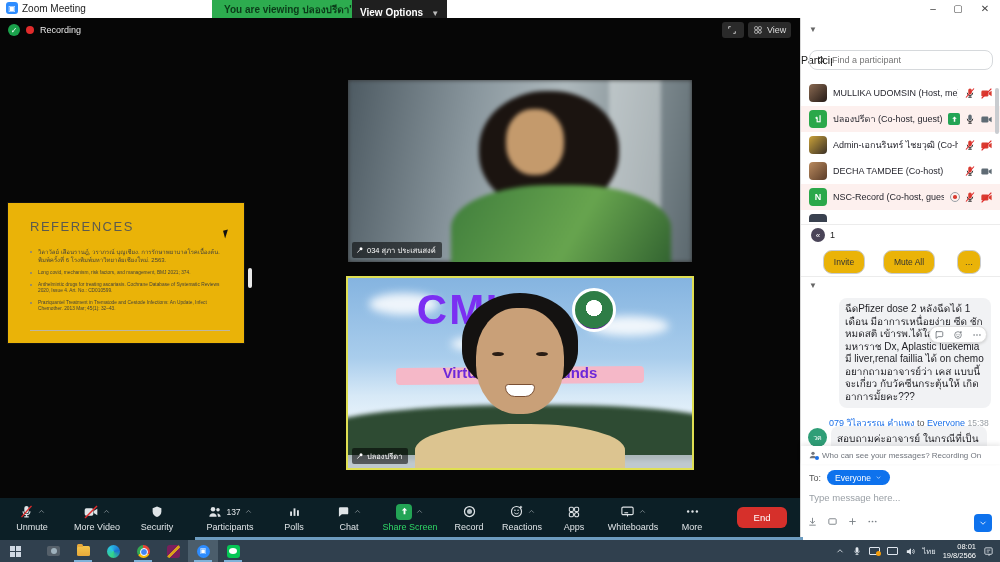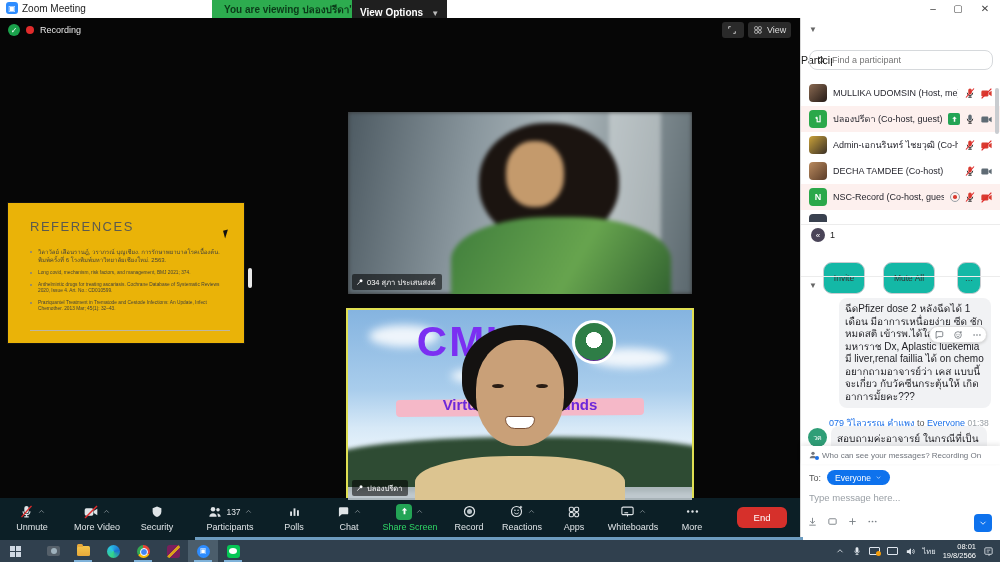--- a/index.html
+++ b/index.html
@@ -29,21 +29,21 @@
   #slide-title { position:absolute; left:22px; top:16px; font-size:13px; font-weight:300; letter-spacing:1.5px; color:#5c5a4e; }
   #refs { position:absolute; left:22px; right:14px; top:46px; }
   .ref { position:relative; padding-left:8px; margin-bottom:6px; font-size:4.8px; line-height:6px; color:#45433a; }
   .ref.thai { font-size:6px; line-height:7.5px; }
   .ref::before { content:""; position:absolute; left:0; top:2px; width:1.5px; height:1.5px; background:#8a867a; border-radius:50%; }
   #slide-hr { position:absolute; left:22px; right:14px; bottom:12px; height:1px; background:#bcb6a2; }
   #slide-scrollbar { position:absolute; left:248px; top:250px; width:4px; height:20px; background:#e8e8e8; border-radius:2px; }
   #cursor { position:absolute; left:224px; top:212px; width:0; height:0; border-left:5px solid #111; border-bottom:8px solid transparent; transform:rotate(-15deg); }
 
   
-  .vid { position:absolute; overflow:hidden; background:#333;margin-top:32px; }
+  .vid { position:absolute; overflow:hidden; background:#333; }
   #video1 { left:348px; top:62px; width:344px; height:182px; }
   #video2 { left:346px; top:258px; width:348px; height:194px; border:2px solid #dfdf52; }
   .vblur { position:absolute; inset:0; filter:blur(2px); }
   .namechip { position:absolute; left:4px; bottom:4px; background:rgba(0,0,0,.55); color:#fff; font-size:7.5px; padding:2px 6px 2px 4px; border-radius:2px; display:flex; align-items:center; gap:3px; z-index:5; }
   
   .v1bg { position:absolute; inset:0; background:linear-gradient(100deg,#4d5a62 0%,#8a979e 35%,#aeb9bd 58%,#5b686e 100%); }
   .v1light { position:absolute; left:76%; top:0; width:15%; height:100%; background:rgba(235,240,240,.45); }
   .v1hair { position:absolute; left:38%; top:6%; width:140px; height:120px; background:#1b1410; border-radius:48%; }
   .v1face { position:absolute; left:46%; top:16%; width:58px; height:66px; background:#c49a6c; border-radius:46%; }
   .v1body { position:absolute; left:30%; bottom:-18px; width:220px; height:95px; background:linear-gradient(120deg,#3f7d3c,#67a44e 55%,#2e5e2e); border-radius:45% 45% 0 0; }
@@ -75,21 +75,21 @@
   .pav { width:18px; height:18px; border-radius:4px; flex:0 0 18px; display:flex; align-items:center; justify-content:center; color:#fff; font-size:9px; font-weight:bold; }
   .pname { flex:1; white-space:nowrap; overflow:hidden; font-size:9px; color:#26262e; }
   .picos { display:flex; align-items:center; gap:4px; }
   .sharebadge { width:12px; height:12px; border-radius:2px; background:#23a455; color:#fff; display:flex; align-items:center; justify-content:center; }
   .recring { width:10px; height:10px; border:1.3px solid #9aa0a6; border-radius:50%; position:relative; }
   .recring::after { content:""; position:absolute; left:2px; top:2px; width:3.5px; height:3.5px; border-radius:50%; background:#d93b30; }
   #pscroll { position:absolute; right:1px; top:70px; width:4px; height:46px; background:#c9ccd0; border-radius:2px; }
   .sdivider { position:absolute; left:0; width:100%; height:1px; background:#ececec; }
   #feedback { position:absolute; left:10px; top:210px; display:flex; align-items:center; gap:5px; }
   #feedback .fb { width:14px; height:14px; border-radius:50%; background:#4a4458; color:#fff; font-size:8px; display:flex; align-items:center; justify-content:center; }
-  .pbtn { position:absolute; top:244px; height:32px; border:1px solid #c9ccd0; border-radius:9px; background:#14b8a6; font-size:8.5px; color:#333; display:flex; align-items:center; justify-content:center; }
+  .pbtn { position:absolute; top:232px; height:24px; border:1px solid #c9ccd0; border-radius:9px; background:#eab308; font-size:8.5px; color:#333; display:flex; align-items:center; justify-content:center; }
   #chat-msg1 { position:absolute; left:38px; top:280px; width:152px; background:#f1f2f4; border-radius:8px; padding:5px 6px; font-size:10px; line-height:12.5px; color:#1d1d22; }
   #hoverpill { position:absolute; left:128px; top:308px; width:58px; height:17px; background:#fff; border:1px solid #ddd; border-radius:9px; box-shadow:0 1px 3px rgba(0,0,0,.15); display:flex; align-items:center; justify-content:space-around; color:#6a7076; z-index:3; }
   #msg2-head { position:absolute; left:28px; top:398px; font-size:9px; white-space:nowrap; }
   #msg2-head .snd { color:#1a6fe8; }
   #msg2-head .tow { color:#555; }
   #msg2-head .rcp { color:#1a6fe8; }
   #msg2-head .tm { color:#9aa0a6; font-size:8.5px; }
   #msg2-av { position:absolute; left:7px; top:410px; width:19px; height:19px; border-radius:50%; background:#2f9e77; color:#fff; font-size:7px; display:flex; align-items:center; justify-content:center; }
   #msg2-bubble { position:absolute; left:30px; top:408px; width:156px; height:36px; background:#f1f2f4; border-radius:8px; padding:5px 6px; font-size:10px; color:#1d1d22; overflow:hidden; }
   #notice { position:absolute; left:0; top:428px; width:200px; height:18px; background:#fff; box-shadow:0 -2px 5px rgba(0,0,0,.09); display:flex; align-items:center; gap:4px; padding:0 7px; color:#70757d; font-size:8px; z-index:4; }
@@ -443,21 +443,21 @@
         </svg>
       <svg class="ic" width="10" height="10" viewBox="0 0 24 24" fill="currentColor">
           <use href="#i-dots"></use>
         </svg>
     </div>
 
     <div id="msg2-head">
       <span class="snd">079 วิไลวรรณ คำแพง</span>
       <span class="tow">to</span>
       <span class="rcp">Everyone</span>
-      <span class="tm">01:38</span>
+      <span class="tm">15:38</span>
     </div>
     <div id="msg2-av">วค</div>
     <div id="msg2-bubble">สอบถามค่ะอาจารย์ ในกรณีที่เป็น</div>
 
     <div id="notice">
       <span class="ndot"><svg class="ic" width="10" height="10" viewBox="0 0 24 24" fill="#70757d">
             <use href="#i-person"></use>
           </svg></span>
       <span>Who can see your messages? Recording On</span>
     </div>

